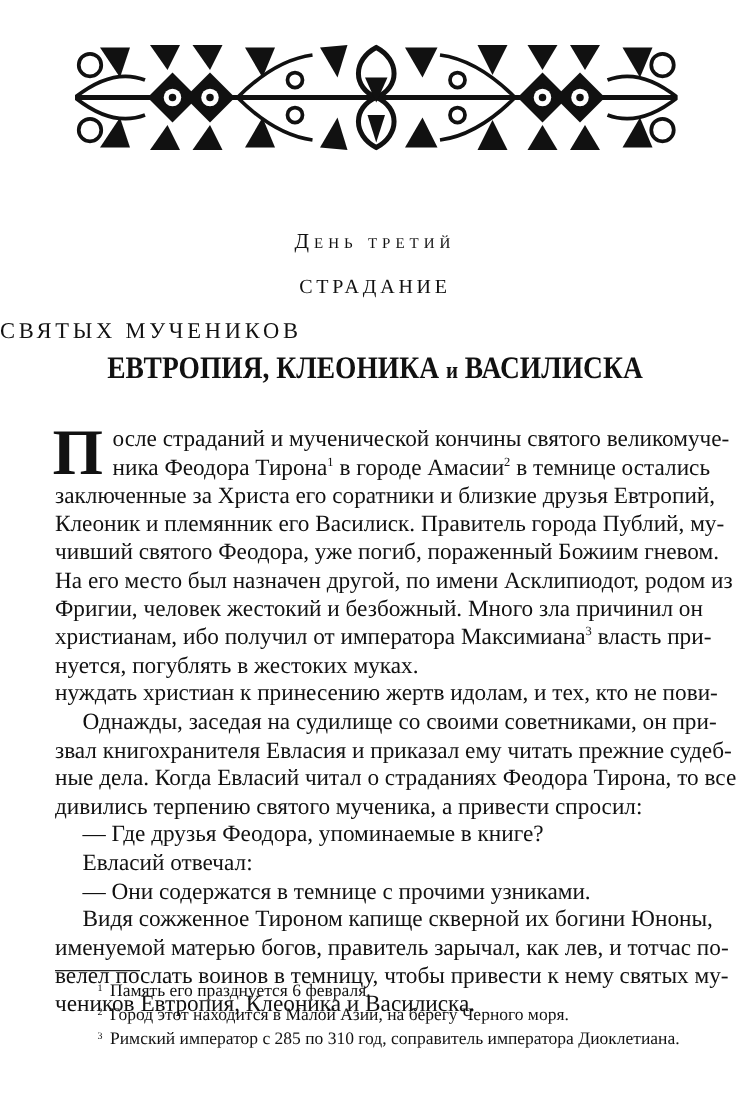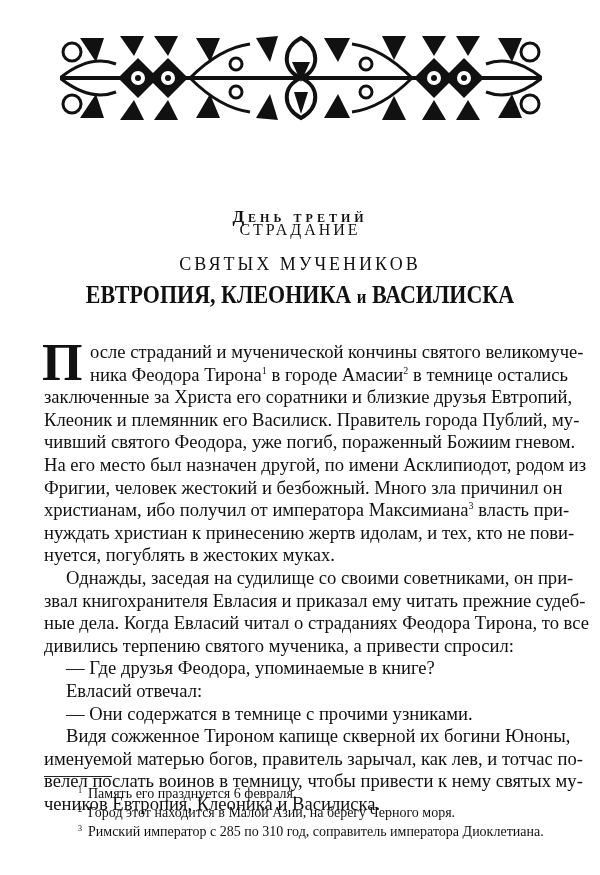--- a/index.html
+++ b/index.html
@@ -1,23 +1,23 @@
 <!DOCTYPE html>
 <html><head>
 <meta charset="utf-8">
 <style>
   html, body { margin:0; padding:0; background:#ffffff; }
   body { width:600px; height:875px; position:relative; overflow:hidden;
          font-family:"Liberation Serif", "DejaVu Serif", serif; color:#111; }
   .ornament { position:absolute; left:60px; top:34px; width:482px; height:88px; }
   .day-title { position:absolute; left:0; width:600px; top:183px; text-align:center;
-               font-size:17px; font-weight:bold; letter-spacing:4px; font-variant:small-caps;margin-top:24px; }
+               font-size:17px; font-weight:normal; letter-spacing:4px; font-variant:small-caps; }
   .title1 { position:absolute; left:0; width:600px; top:221px; text-align:center;
             font-size:16px; letter-spacing:3px; }
-  .title2 { position:absolute; left:0; width:600px; top:254px; text-align:center;
+  .title2 { position:absolute; left:0; width:600px; top:254px; text-align:left;
             font-size:18px; letter-spacing:3px; }
   .title3 { position:absolute; left:0; width:600px; top:281px; text-align:center;
             font-size:25px; font-weight:bold; transform:scaleX(0.88); }
   .title3 .small { font-size:19px; }
   .body { position:absolute; left:44px; width:518px; top:341px; font-size:18.6px; line-height:22.6px; }
   .line { white-space:nowrap; height:22.6px; display:flex; justify-content:space-between; }
   .line.last { justify-content:flex-start; }
   .line.indent { padding-left:22px; }
   .line.dc { padding-left:46px; }
   sup { font-size:10px; vertical-align:top; line-height:10px; position:relative; top:2px; }
@@ -128,25 +128,25 @@
     </div>
   <div class="line">
       <span>На его место был назначен другой, по имени Асклипиодот, родом из</span>
     </div>
   <div class="line">
       <span>Фригии, человек жестокий и безбожный. Много зла причинил он</span>
     </div>
   <div class="line">
     <span><span>христианам, ибо получил от императора Максимиана</span><sup>3</sup> <span>власть при-</span></span>
   </div>
+  <div class="line last">
+      <span>нуется, погублять в жестоких муках.</span>
+    </div>
   <div class="line">
       <span>нуждать христиан к принесению жертв идолам, и тех, кто не пови-</span>
-    </div>
-  <div class="line last">
-      <span>нуется, погублять в жестоких муках.</span>
     </div>
   <div class="line indent">
       <span>Однажды, заседая на судилище со своими советниками, он при-</span>
     </div>
   <div class="line">
       <span>звал книгохранителя Евласия и приказал ему читать прежние судеб-</span>
     </div>
   <div class="line">
       <span>ные дела. Когда Евласий читал о страданиях Феодора Тирона, то все</span>
     </div>

